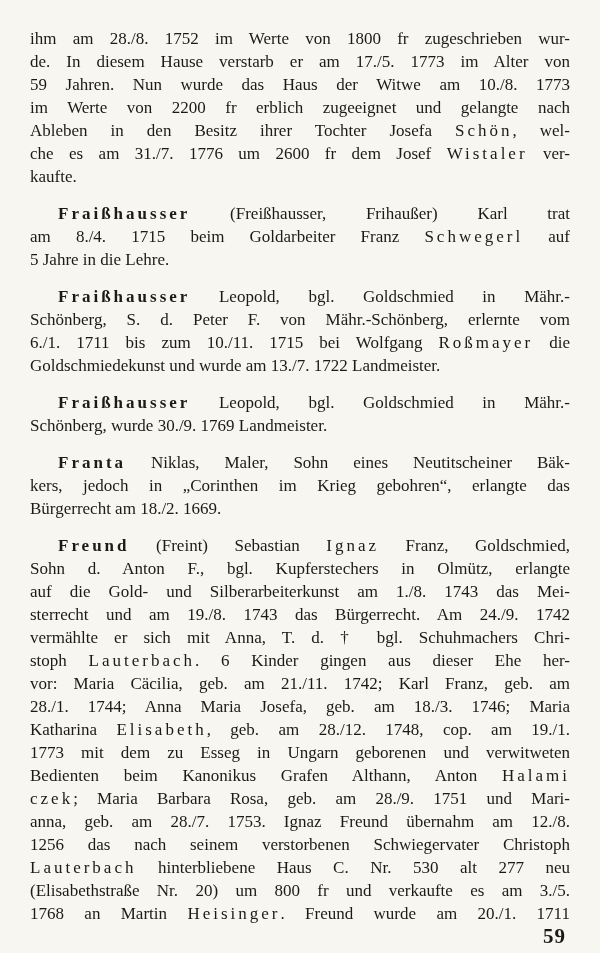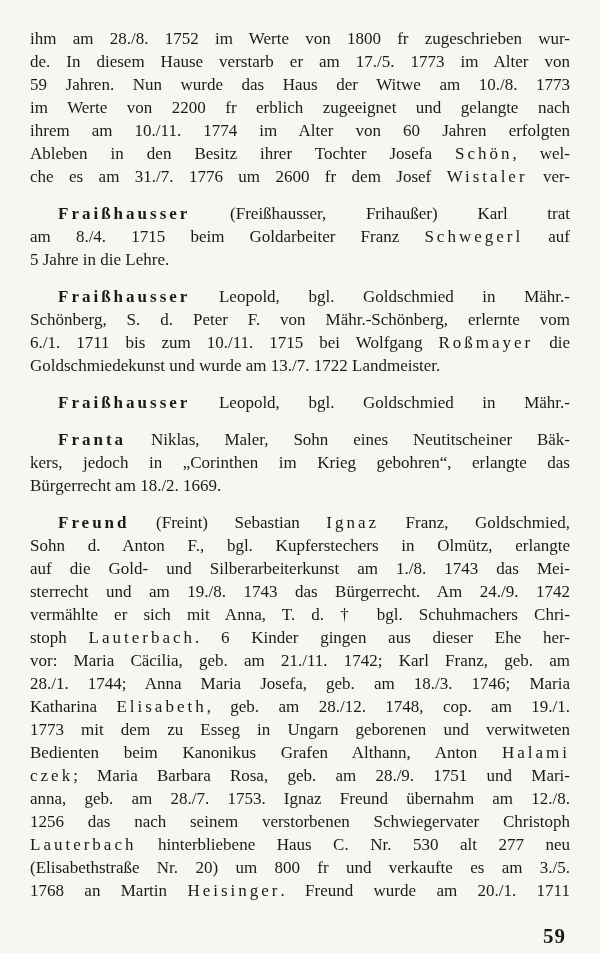--- a/index.html
+++ b/index.html
@@ -57,37 +57,38 @@
 </head>
 <body>
 
 <div class="page">
   <div class="text-block" id="text-block">
       <div class="para">
         <div class="line"><span class="seg-plain">ihm am 28./8. 1752 im Werte von 1800 fr zugeschrieben wur-</span></div>
         <div class="line"><span class="seg-plain">de. In diesem Hause verstarb er am 17./5. 1773 im Alter von</span></div>
         <div class="line"><span class="seg-plain">59 Jahren. Nun wurde das Haus der Witwe am 10./8. 1773</span></div>
         <div class="line"><span class="seg-plain">im Werte von 2200 fr erblich zugeeignet und gelangte nach</span></div>
-        <div class="line"><span class="seg-plain">ihrem am 10./11. 1774 im Alter von 60 Jahren erfolgten</span></div>
         <div class="line"><span class="seg-plain">Ableben in den Besitz ihrer Tochter Josefa </span><span class="seg-spaced">Schön</span><span class="seg-plain">, wel-</span></div>
         <div class="line"><span class="seg-plain">che es am 31./7. 1776 um 2600 fr dem Josef </span><span class="seg-spaced">Wistaler</span><span class="seg-plain"> ver-</span></div>
+        <div class="line end"><span class="seg-plain">kaufte.</span></div>
       </div>
       <div class="para">
         <div class="line indent"><span class="seg-bold">Fraißhausser</span><span class="seg-plain"> (Freißhausser, Frihaußer) Karl trat</span></div>
         <div class="line"><span class="seg-plain">am 8./4. 1715 beim Goldarbeiter Franz </span><span class="seg-spaced">Schwegerl</span><span class="seg-plain"> auf</span></div>
         <div class="line end"><span class="seg-plain">5 Jahre in die Lehre.</span></div>
       </div>
       <div class="para">
         <div class="line indent"><span class="seg-bold">Fraißhausser</span><span class="seg-plain"> Leopold, bgl. Goldschmied in Mähr.-</span></div>
         <div class="line"><span class="seg-plain">Schönberg, S. d. Peter F. von Mähr.-Schönberg, erlernte vom</span></div>
         <div class="line"><span class="seg-plain">6./1. 1711 bis zum 10./11. 1715 bei Wolfgang </span><span class="seg-spaced">Roßmayer</span><span class="seg-plain"> die</span></div>
         <div class="line end"><span class="seg-plain">Goldschmiedekunst und wurde am 13./7. 1722 Landmeister.</span></div>
       </div>
       <div class="para">
         <div class="line indent"><span class="seg-bold">Fraißhausser</span><span class="seg-plain"> Leopold, bgl. Goldschmied in Mähr.-</span></div>
+        <div class="line end"><span class="seg-plain">Schönberg, wurde 30./9. 1769 Landmeister.</span></div>
       </div>
       <div class="para">
         <div class="line indent"><span class="seg-bold">Franta</span><span class="seg-plain"> Niklas, Maler, Sohn eines Neutitscheiner Bäk-</span></div>
         <div class="line"><span class="seg-plain">kers, jedoch in „Corinthen im Krieg gebohren“, erlangte das</span></div>
         <div class="line end"><span class="seg-plain">Bürgerrecht am 18./2. 1669.</span></div>
       </div>
       <div class="para">
         <div class="line indent"><span class="seg-bold">Freund</span><span class="seg-plain"> (Freint) Sebastian </span><span class="seg-spaced">Ignaz</span><span class="seg-plain"> Franz, Goldschmied,</span></div>
         <div class="line"><span class="seg-plain">Sohn d. Anton F., bgl. Kupferstechers in Olmütz, erlangte</span></div>
         <div class="line"><span class="seg-plain">auf die Gold- und Silberarbeiterkunst am 1./8. 1743 das Mei-</span></div>

